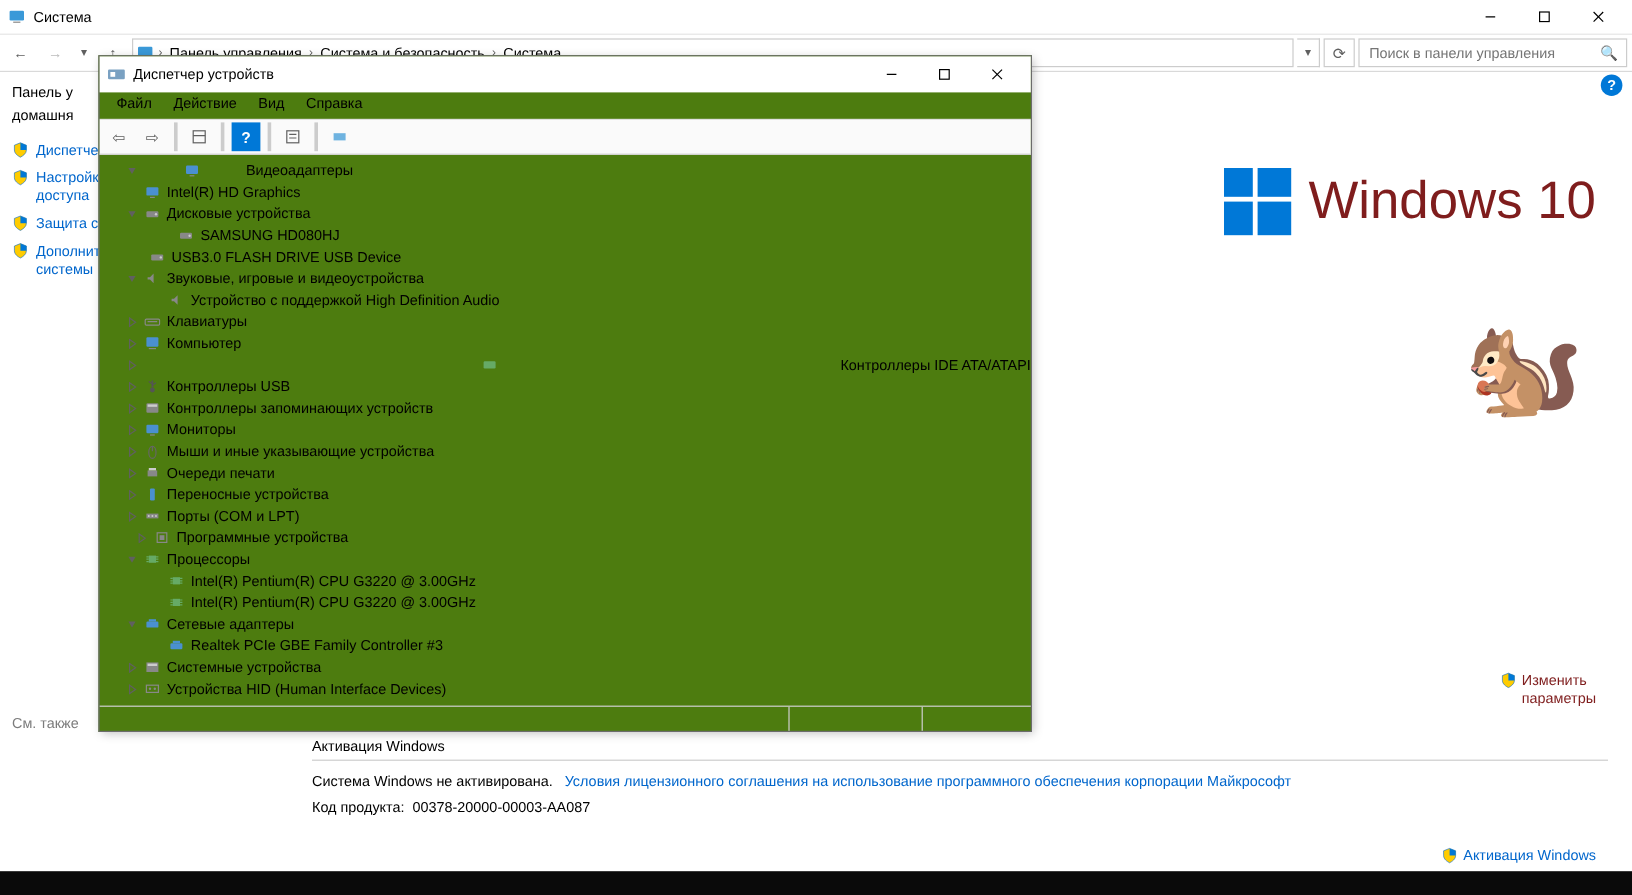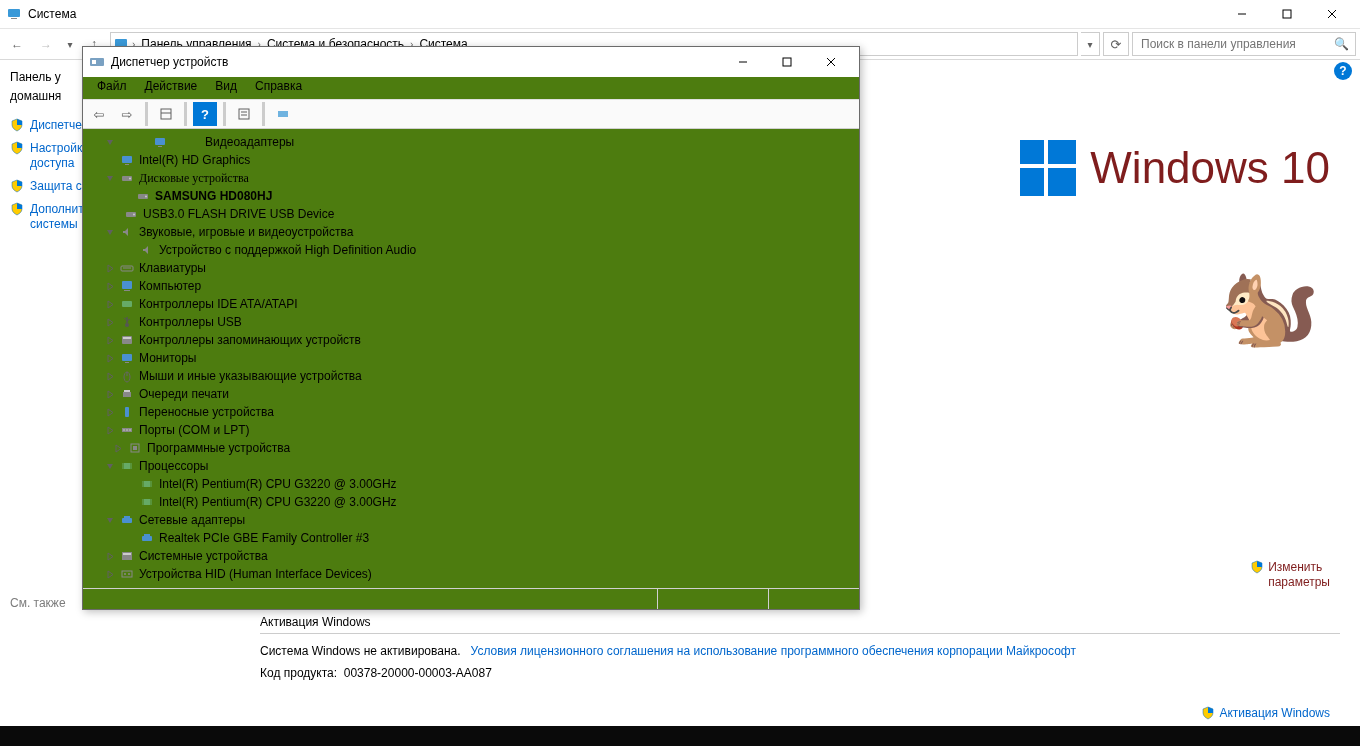--- a/index.html
+++ b/index.html
@@ -310,35 +310,35 @@
           <div class="node" style="padding-left: 20px;">
             <span class="exp"></span>
             <span class="nicon">
               <svg width="14" height="14">
                 <rect x="2" y="3" width="10" height="7" fill="#4a90d0" rx="1"></rect>
                 <rect x="5" y="11" width="4" height="1" fill="#888"></rect>
               </svg>
             </span>
             <span>Intel(R) HD Graphics</span>
           </div>
-          <div class="node" style="padding-left: 20px; font-family: Liberation Serif, serif;">
+          <div class="node" style="padding-left: 20px;">
             <span class="exp">
               <svg width="9" height="9">
                 <path d="M1 2 L7 2 L4 7 Z" fill="#606060"></path>
               </svg>
             </span>
             <span class="nicon">
               <svg width="14" height="14">
                 <rect x="2" y="5" width="10" height="5" rx="1" fill="#888"></rect>
                 <circle cx="10" cy="7.5" r="1" fill="#ccc"></circle>
               </svg>
             </span>
             <span>Дисковые устройства</span>
           </div>
-          <div class="node" style="padding-left: 36px; font-weight: bold;">
+          <div class="node" style="padding-left: 48px;">
             <span class="exp"></span>
             <span class="nicon">
               <svg width="14" height="14">
                 <rect x="2" y="5" width="10" height="5" rx="1" fill="#888"></rect>
                 <circle cx="10" cy="7.5" r="1" fill="#ccc"></circle>
               </svg>
             </span>
             <span>SAMSUNG HD080HJ</span>
           </div>
           <div class="node" style="padding-left: 24px;">
@@ -394,21 +394,21 @@
               </svg>
             </span>
             <span class="nicon">
               <svg width="14" height="14">
                 <rect x="2" y="2" width="10" height="8" fill="#4a90d0" rx="1"></rect>
                 <rect x="4" y="11" width="6" height="1" fill="#888"></rect>
               </svg>
             </span>
             <span>Компьютер</span>
           </div>
-          <div class="node" style="padding-left: 20px;">
+          <div class="node" style="padding-left: 20px; justify-content: space-between;">
             <span class="exp">
               <svg width="9" height="9">
                 <path d="M2 1 L7 4.5 L2 8 Z" fill="none" stroke="#606060"></path>
               </svg>
             </span>
             <span class="nicon">
               <svg width="14" height="14">
                 <rect x="2" y="4" width="10" height="6" fill="#6a6" rx="1"></rect>
               </svg>
             </span>

